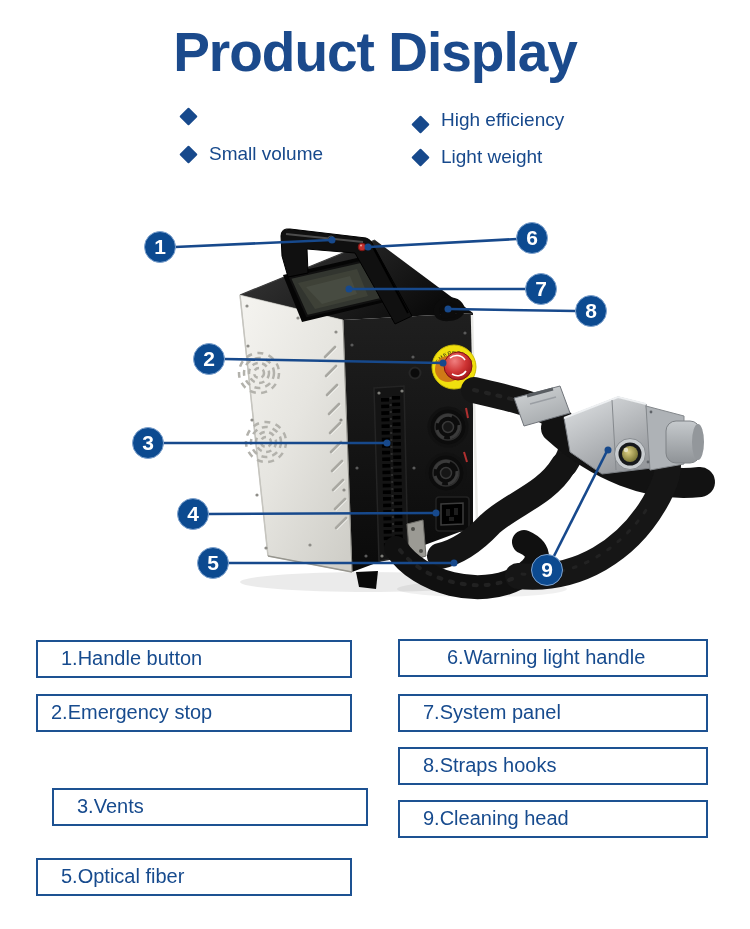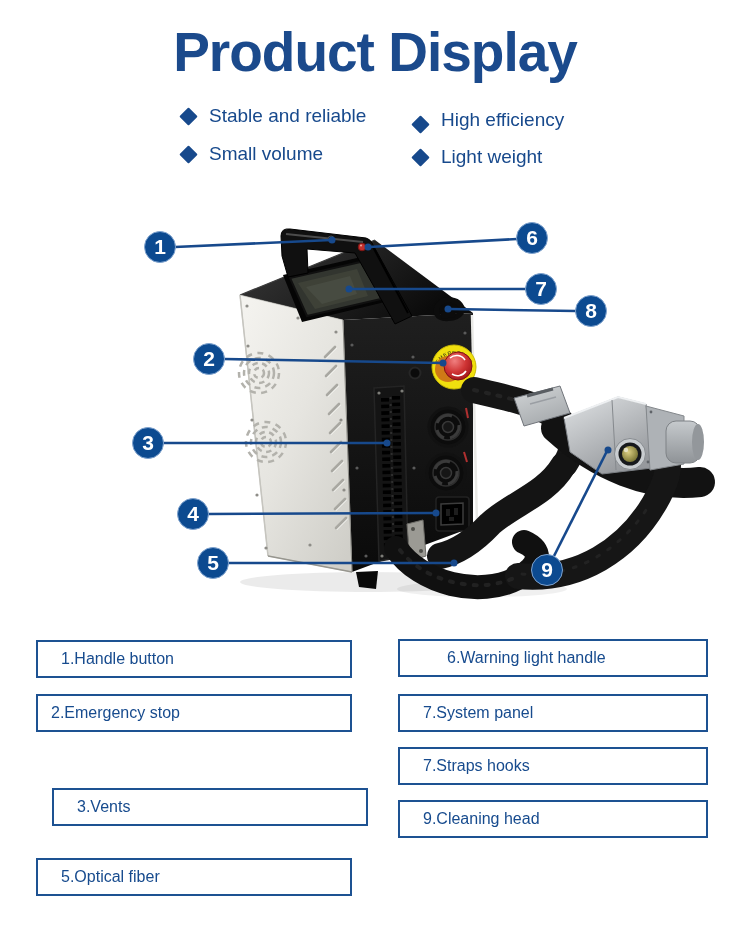--- a/index.html
+++ b/index.html
@@ -9,36 +9,35 @@
          font-size:55px;font-weight:700;color:#1b4a8c;letter-spacing:-1px;}
   .feature{position:absolute;display:flex;align-items:center;color:#17498c;
            font-size:19px;font-weight:400;height:24px;}
   .diamond{width:13px;height:13px;background:#17498c;transform:rotate(45deg);
            margin-right:14px;flex:0 0 13px;border-radius:1px;}
   .f0{left:182px;top:104px;} .f1{left:414px;top:107px;align-items:flex-end;}
   .f2{left:182px;top:142px;} .f3{left:414px;top:145px;}
   .diagram{position:absolute;left:0;top:195px;}
   .legend-box{position:absolute;box-sizing:border-box;height:38px;
               border:2px solid #1d5292;background:#fff;color:#174b8e;
-              font-size:16px;line-height:33px;padding-left:23px;}
+              font-size:20px;line-height:33px;padding-left:23px;}
   .lb-l{left:36px;width:316px;} .lb-r{left:398px;width:310px;}
   .lb1{top:640px;} .lb2{top:694px;padding-left:13px;} .lb3{top:788px;margin-left:16px;} .lb4{top:803px;} .lb5{top:858px;}
   .lb6{top:639px;padding-left:47px;} .lb7{top:694px;} .lb8{top:747px;} .lb9{top:800px;}
   svg text{font-family:"Liberation Sans",sans-serif;}
 </style>
 </head>
 <body>
 
 <div class="page">
 
   <div class="title">Product Display</div>
 
   <div class="feature f0">
     <span class="diamond"></span>
-    <span>Stable and reliable</span>
   </div>
   <div class="feature f1">
     <span class="diamond"></span>
     <span>High efficiency</span>
   </div>
   <div class="feature f3">
     <span class="diamond"></span>
     <span>Light weight</span>
   </div>
   <div class="feature f2">
@@ -331,16 +330,16 @@
         </g>
     </g>
   </svg>
 
   <div class="legend-box lb-l lb1">1.Handle button</div>
   <div class="legend-box lb-l lb2">2.Emergency stop</div>
   <div class="legend-box lb-l lb3">3.Vents</div>
   <div class="legend-box lb-l lb5">5.Optical fiber</div>
   <div class="legend-box lb-r lb6">6.Warning light handle</div>
   <div class="legend-box lb-r lb7">7.System panel</div>
-  <div class="legend-box lb-r lb8">7.Straps hooks</div>
+  <div class="legend-box lb-r lb8">8.Straps hooks</div>
   <div class="legend-box lb-r lb9">9.Cleaning head</div>
 
 </div>
 
 </body></html>

